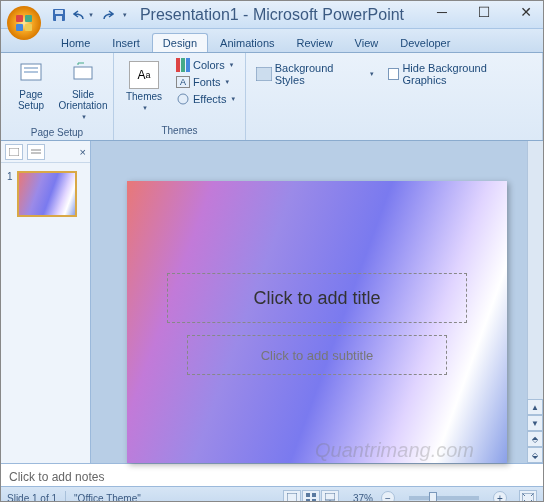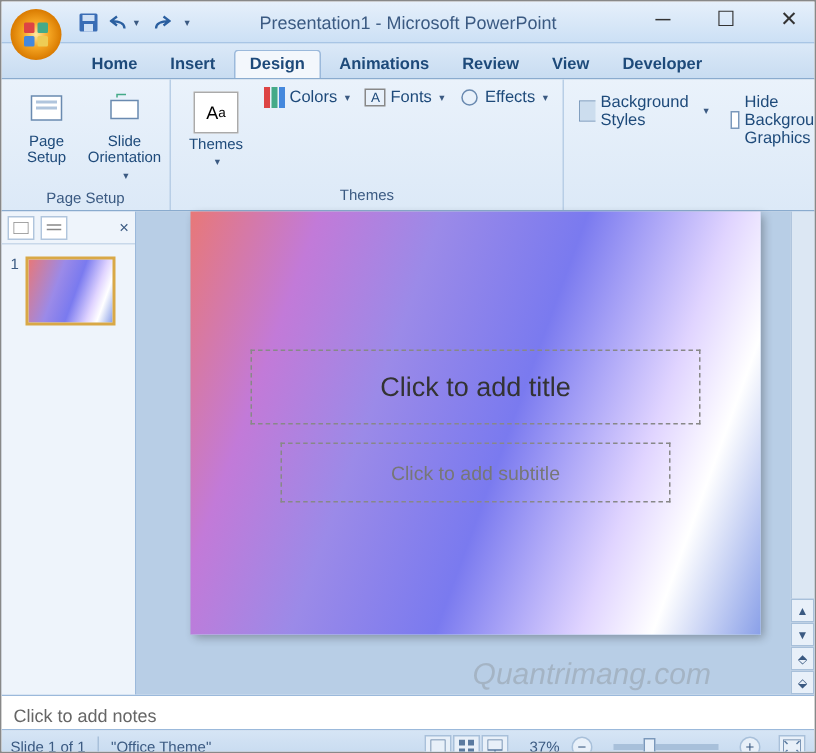--- a/index.html
+++ b/index.html
@@ -2,26 +2,26 @@
 <html><head>
 <meta charset="utf-8">
 <style>
 * { margin: 0; padding: 0; box-sizing: border-box; font-family: "Segoe UI", Tahoma, sans-serif; }
 body { width: 544px; height: 502px; background: #fff; overflow: hidden; border: 1px solid #888; }
 
 .titlebar { height: 28px; background: linear-gradient(#e6f0fb, #cce0f5); display: flex; align-items: center; position: relative; border-bottom: 1px solid #a8c5e5; }
 .office-orb { width: 38px; height: 38px; position: absolute; left: 4px; top: 3px; z-index: 10; }
 .qat { margin-left: 48px; display: flex; align-items: center; gap: 4px; }
 .qat-btn { width: 20px; height: 20px; display: flex; align-items: center; justify-content: center; cursor: pointer; border-radius: 2px; }
-.title-text { position: absolute; left: 50%; transform: translateX(-50%); font-size: 12px; color: #3b5a82; }
+.title-text { position: absolute; left: 50%; transform: translateX(-50%); font-size: 16px; color: #3b5a82; }
 .win-controls { position: absolute; right: 4px; top: 2px; display: flex; gap: 16px; }
 .win-btn { width: 26px; height: 18px; display: flex; align-items: center; justify-content: center; font-size: 14px; color: #333; cursor: pointer; }
 
 .tabstrip { height: 24px; background: linear-gradient(#dbe9f8, #c8dcf1); display: flex; align-items: flex-end; padding-left: 50px; gap: 2px; border-bottom: 1px solid #8aabce; }
-.tab { padding: 3px 10px; font-size: 11px; color: #1e4a7a; cursor: pointer; border-radius: 3px 3px 0 0; font-weight: bold; }
+.tab { padding: 3px 10px; font-size: 11px; color: #1e4a7a; cursor: pointer; border-radius: 3px 3px 0 0; }
 .tab.active { background: #f3f7fc; border: 1px solid #9bb9db; border-bottom: none; }
 
 .ribbon { height: 88px; background: linear-gradient(#eaf2fb, #dce9f7); display: flex; border-bottom: 1px solid #8aabce; }
 .ribbon-group { border-right: 1px solid #b8cee6; padding: 4px 6px 2px; display: flex; flex-direction: column; justify-content: space-between; }
 .group-content { display: flex; gap: 4px; align-items: flex-start; }
 .group-label { font-size: 10px; color: #3b5a82; text-align: center; padding: 2px 0; }
 .big-btn { width: 48px; display: flex; flex-direction: column; align-items: center; gap: 2px; padding: 4px 2px; cursor: pointer; border-radius: 3px; }
 .big-btn-label { font-size: 10px; color: #1e4a7a; text-align: center; line-height: 11px; }
 .small-row { display: flex; align-items: center; gap: 3px; padding: 1px 4px; cursor: pointer; font-size: 11px; color: #1e4a7a; border-radius: 2px; }
 .dropdown-arrow { font-size: 7px; color: #3b5a82; margin-left: 2px; }
@@ -29,21 +29,21 @@
 
 .workspace { display: flex; height: 322px; background: #b8cee6; }
 .thumb-panel { width: 90px; background: #eef4fb; border-right: 1px solid #9bb9db; }
 .thumb-tabs { height: 22px; display: flex; align-items: center; padding: 2px 4px; gap: 4px; border-bottom: 1px solid #c8d8ea; }
 .thumb-tab { width: 18px; height: 16px; border: 1px solid #b0c5dd; background: #fff; cursor: pointer; display: flex; align-items: center; justify-content: center; }
 .thumb-close { margin-left: auto; font-size: 11px; color: #3b5a82; cursor: pointer; }
 .thumb-item { margin: 8px 6px; display: flex; gap: 4px; }
 .thumb-num { font-size: 10px; color: #3b5a82; }
 .thumb-preview { width: 60px; height: 46px; border: 2px solid #d9a846; background: linear-gradient(110deg, #e87878 0%, #9b8ae8 35%, #7a7aef 55%, #e0d4ff 75%, #fff 85%, #8aa0e8 100%); }
 
-.slide-area { flex: 1; display: flex; align-items: flex-start; justify-content: center; position: relative; }
+.slide-area { flex: 1; display: flex; align-items: flex-end; justify-content: center; position: relative; }
 .slide-canvas { width: 380px; height: 282px; background: linear-gradient(110deg, #e87878 0%, #c27ad8 18%, #9b8ae8 35%, #7a7aef 55%, #e0d4ff 75%, #ffffff 85%, #8aa0e8 100%); box-shadow: 2px 2px 6px rgba(0,0,0,0.3); position: relative; }
 .placeholder { position: absolute; border: 1px dashed #888; display: flex; align-items: center; justify-content: center; }
 .ph-title { left: 40px; top: 92px; width: 300px; height: 50px; font-size: 18px; color: #333; }
 .ph-sub { left: 60px; top: 154px; width: 260px; height: 40px; font-size: 13px; color: #777; }
 .scroll-v { position: absolute; right: 0; top: 0; width: 16px; height: 100%; background: #dce7f3; border-left: 1px solid #b0c5dd; }
 .scroll-btns { position: absolute; right: 0; bottom: 0; width: 16px; }
 .scroll-btn { height: 16px; border: 1px solid #a8c0da; background: #e8f0f9; display: flex; align-items: center; justify-content: center; font-size: 8px; color: #3b5a82; cursor: pointer; }
 
 .notes-bar { height: 24px; background: #fff; border-top: 1px solid #9bb9db; border-bottom: 1px solid #9bb9db; padding: 6px 8px; font-size: 12px; color: #666; }
 
@@ -142,21 +142,21 @@
     <div class="group-label">Page Setup</div>
   </div>
 
   <div class="ribbon-group">
     <div class="group-content">
       <div class="big-btn">
         <div style="width:30px;height:28px;border:1px solid #aaa;background:#fff;display:flex;align-items:center;justify-content:center;font-size:12px;">A<span style="font-size:9px">a</span></div>
         <div class="big-btn-label">Themes</div>
         <span class="dropdown-arrow">▾</span>
       </div>
-      <div style="display:flex;gap:2px;">
+      <div style="display:flex;flex-direction:column;gap:2px;">
         <div class="small-row">
           <svg width="14" height="14">
               <rect width="4" height="14" fill="#d44"></rect>
               <rect x="5" width="4" height="14" fill="#4a8"></rect>
               <rect x="10" width="4" height="14" fill="#48d"></rect>
             </svg>
           <span>Colors</span>
             <span class="dropdown-arrow">▾</span>
         </div>
         <div class="small-row">

